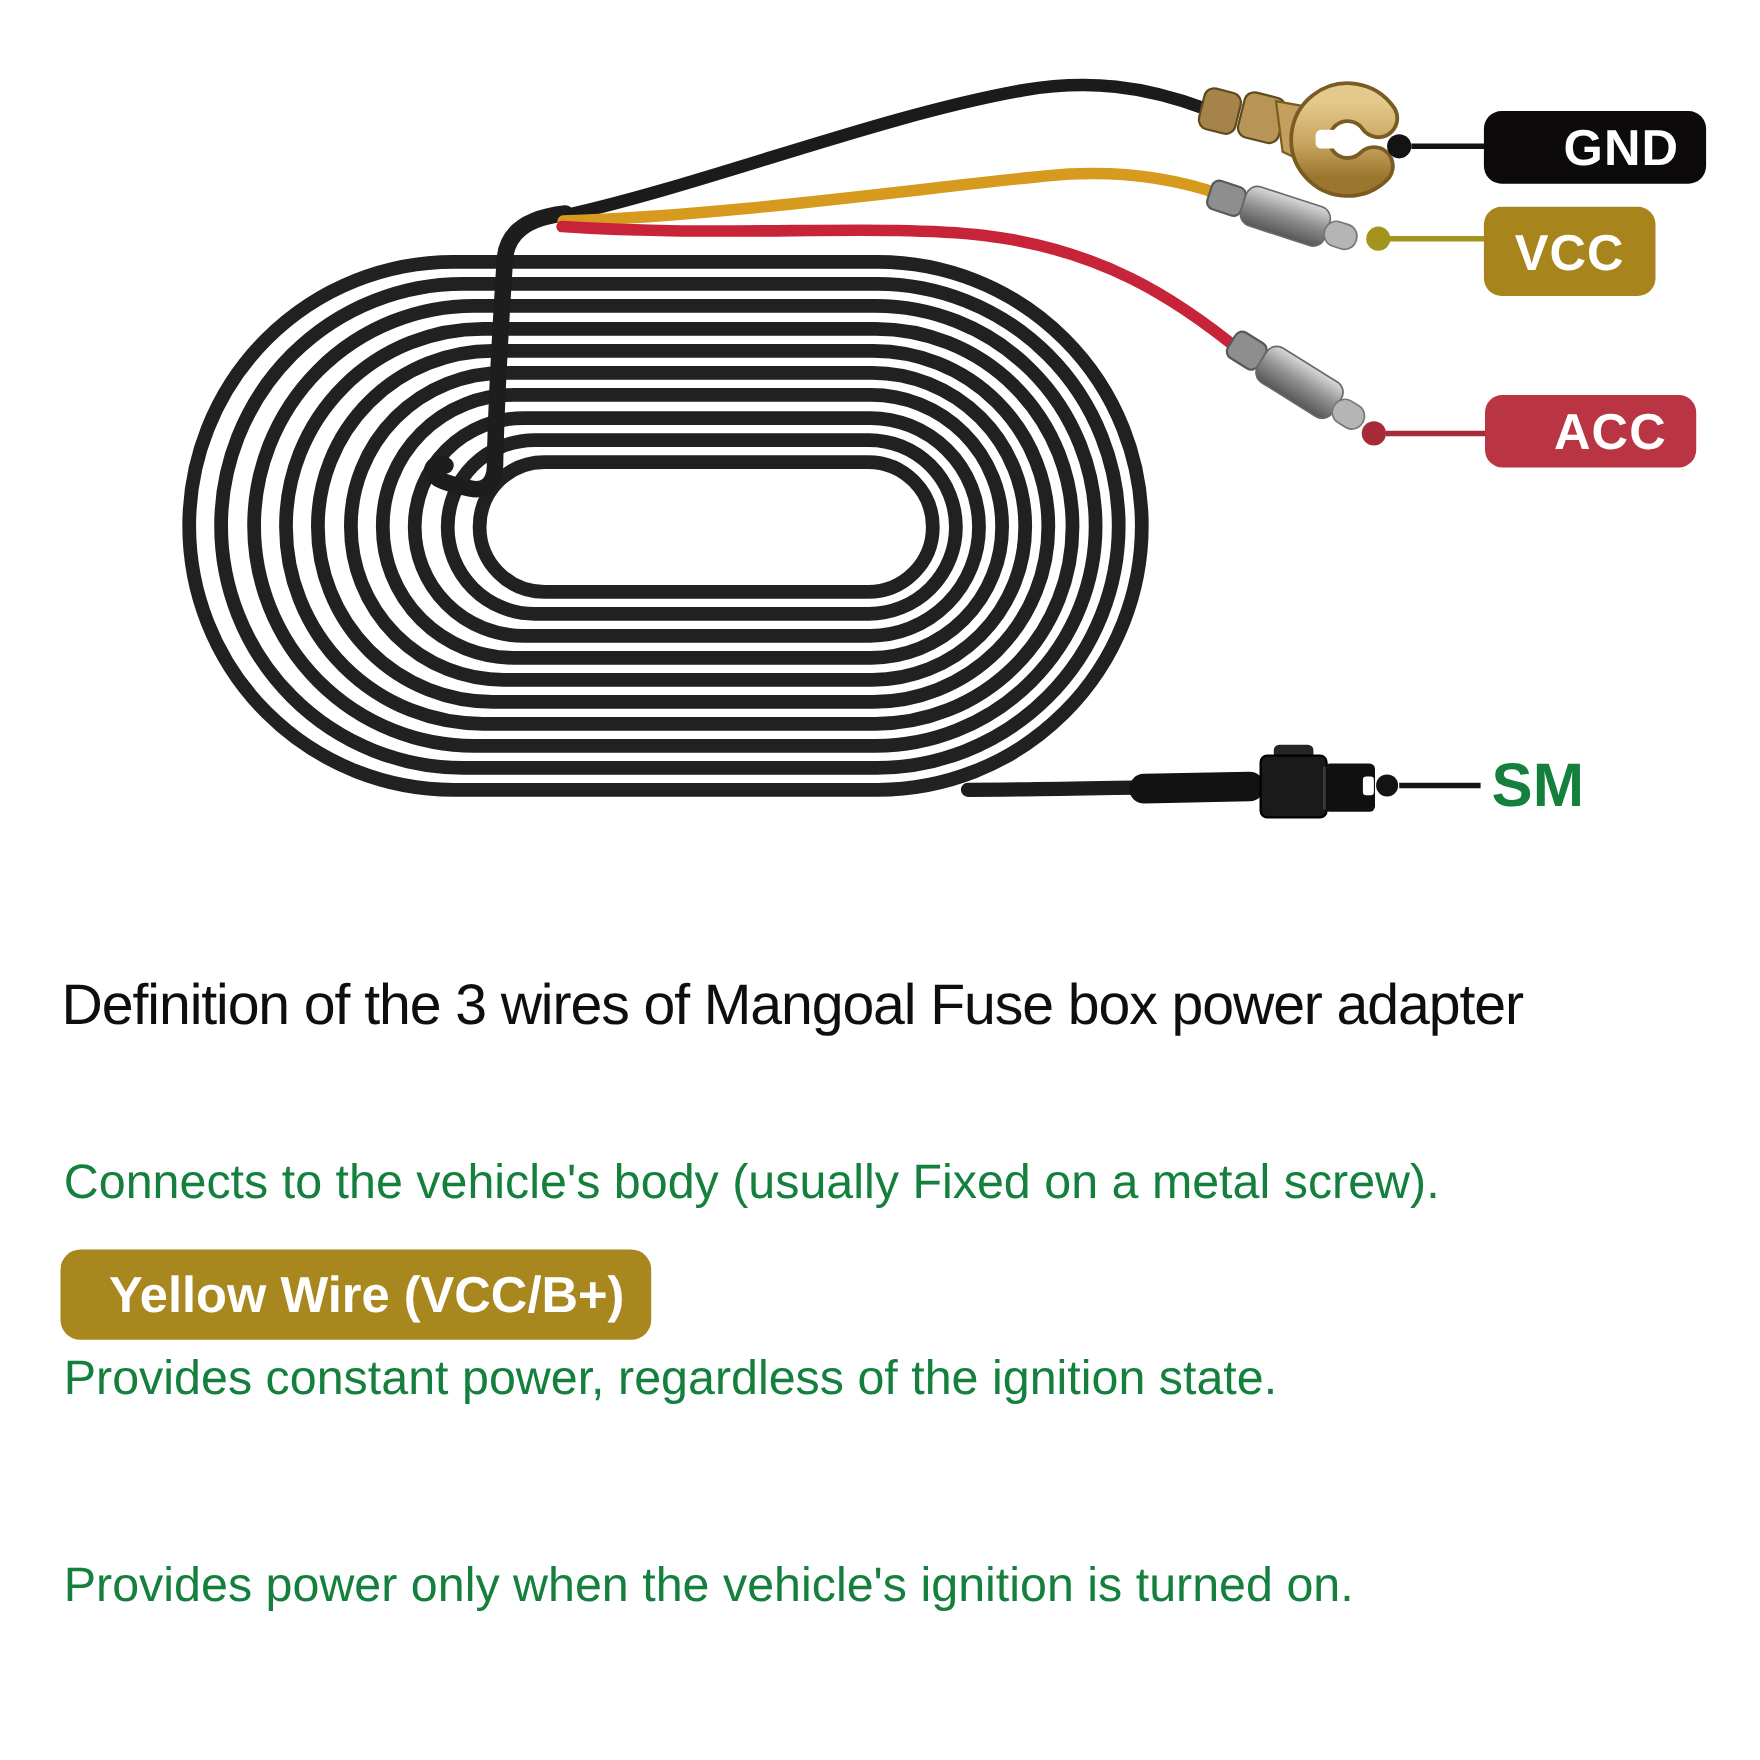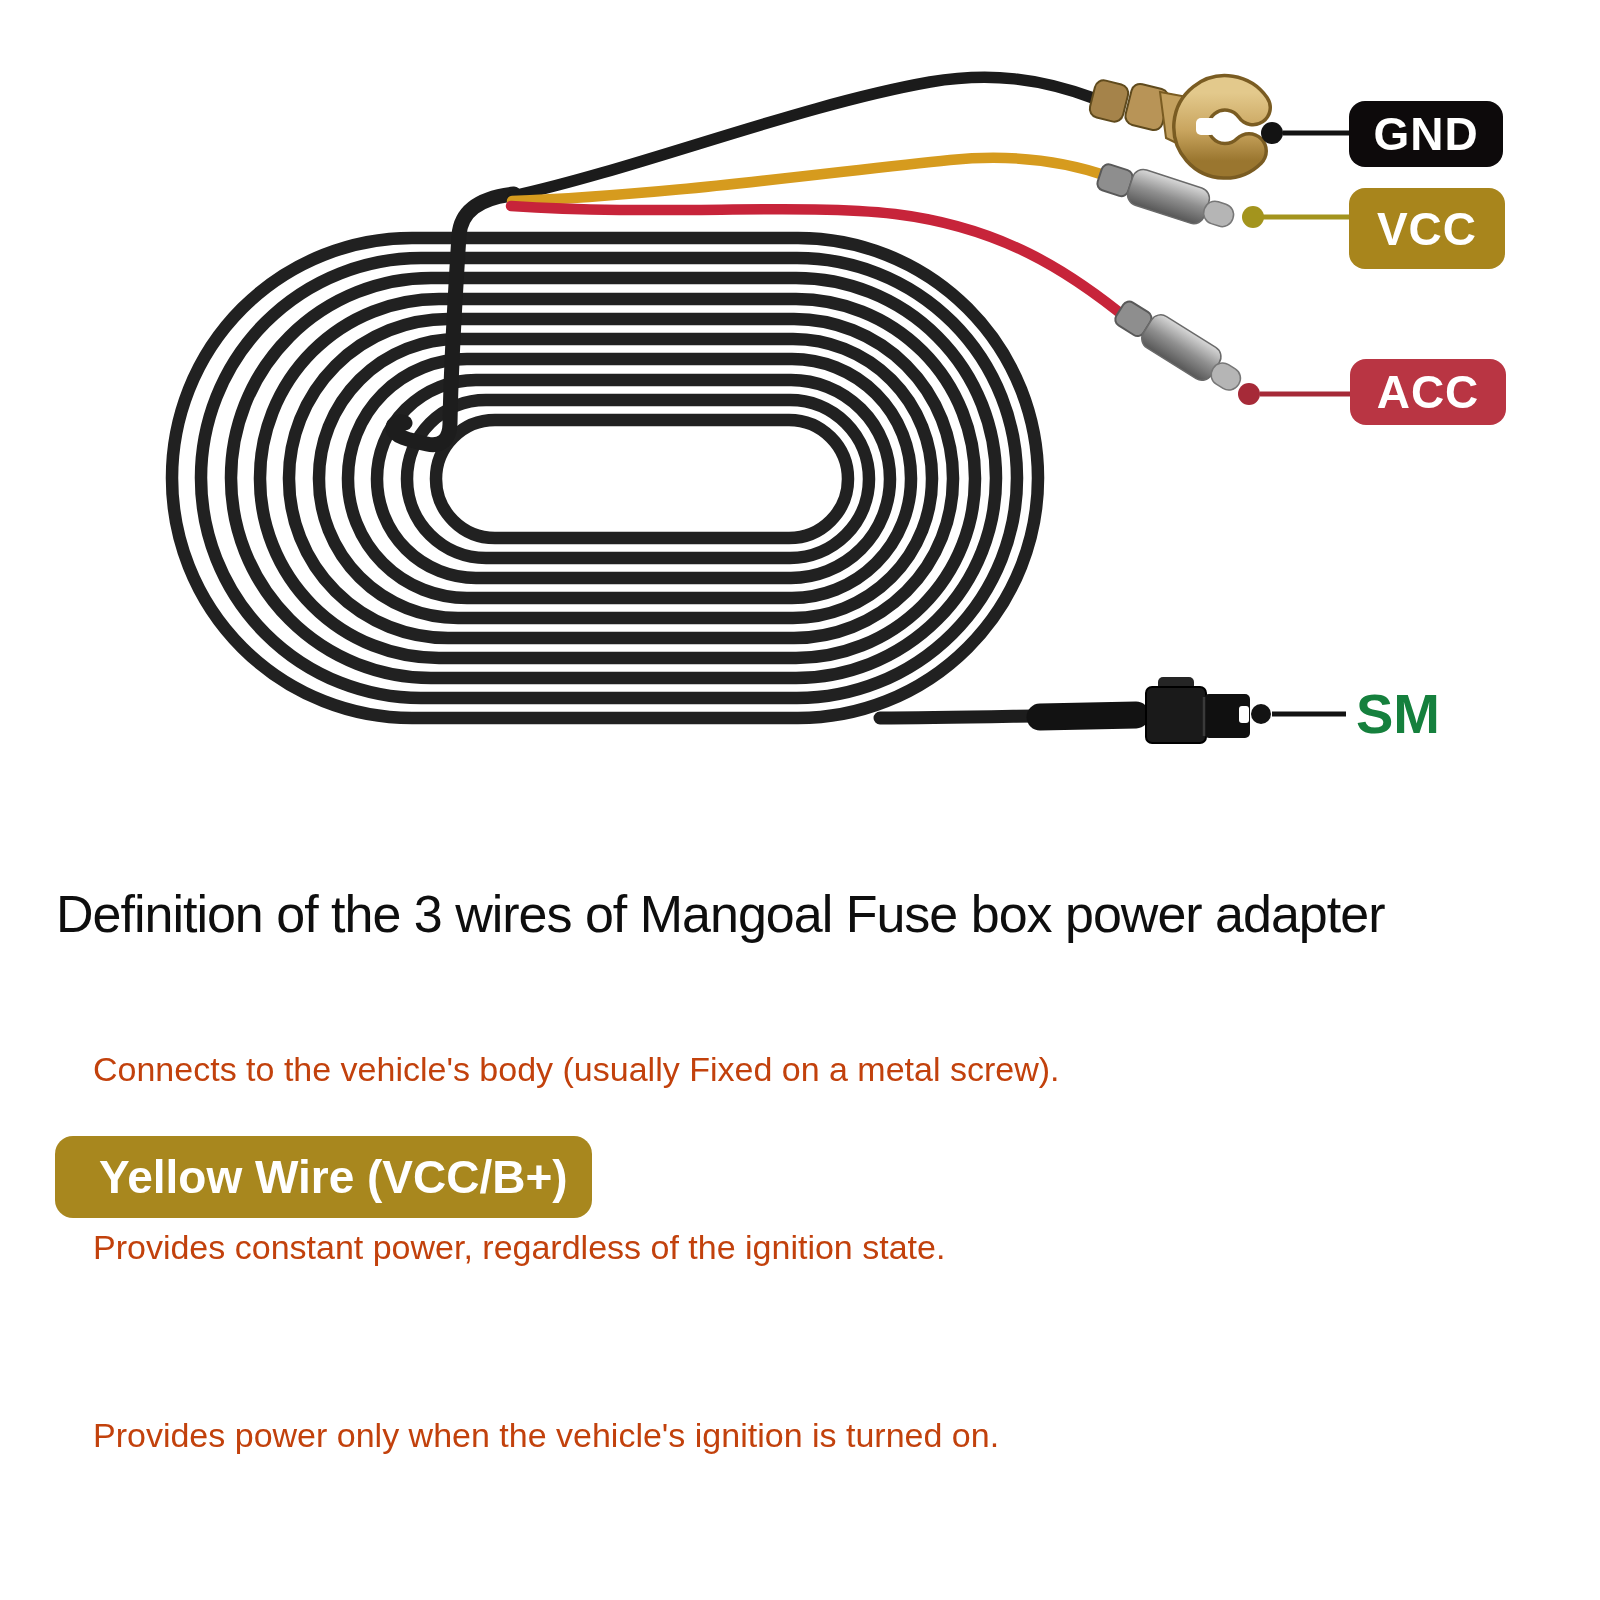--- a/index.html
+++ b/index.html
@@ -2,33 +2,33 @@
 <html><head>
 <meta charset="utf-8">
 <style>
   html,body{margin:0;padding:0;}
   body{font-family:"Liberation Sans", sans-serif; background:#fff;}
   #canvas{position:relative;width:1600px;height:1600px;background:#ffffff;overflow:hidden;}
   #diagram-svg{position:absolute;left:0;top:0;}
 
   .callout{position:absolute;display:flex;align-items:center;justify-content:center;
            border-radius:16px;font-weight:bold;font-size:46px;letter-spacing:1px;}
-  .callout-gnd{left:1349px;top:101px;width:154px;height:66px;}
+  .callout-gnd{left:1349px;top:101px;width:154px;height:66px;padding-left:48px;}
   .callout-vcc{left:1349px;top:188px;width:156px;height:81px;}
-  .callout-acc{left:1350px;top:359px;width:156px;height:66px;}
+  .callout-acc{left:1350px;top:359px;width:156px;height:66px;padding-left:36px;}
   .sm-label{position:absolute;left:1356px;top:686px;font-weight:bold;font-size:56px;color:#15803d;line-height:56px;}
 
   .title{position:absolute;left:56px;top:884px;font-size:52px;font-weight:normal;color:#0e0e0e;
          letter-spacing:-1px;white-space:nowrap;}
   .badge{position:absolute;left:55px;display:inline-block;font-size:46px;font-weight:bold;
          padding:14px 24px;border-radius:18px;white-space:nowrap;}
   .badge-0{top:960px;}
   .badge-1{top:1136px;}
   .badge-2{top:1312px;}
-  .desc{position:absolute;left:58px;font-size:34px;color:#c2410c;white-space:nowrap;margin-left:35px;}
+  .desc{position:absolute;left:58px;font-size:44px;color:#15803d;white-space:nowrap;}
   .desc-0{top:1050px;}
   .desc-1{top:1228px;}
   .desc-2{top:1416px;}
 </style>
 </head>
 <body>
 
 <div id="canvas">
 
   <svg id="diagram-svg" width="1600" height="1600" viewBox="0 0 1600 1600">

